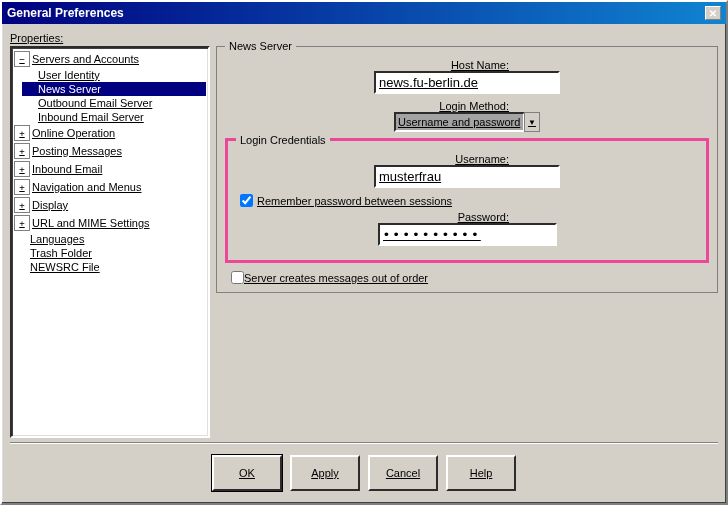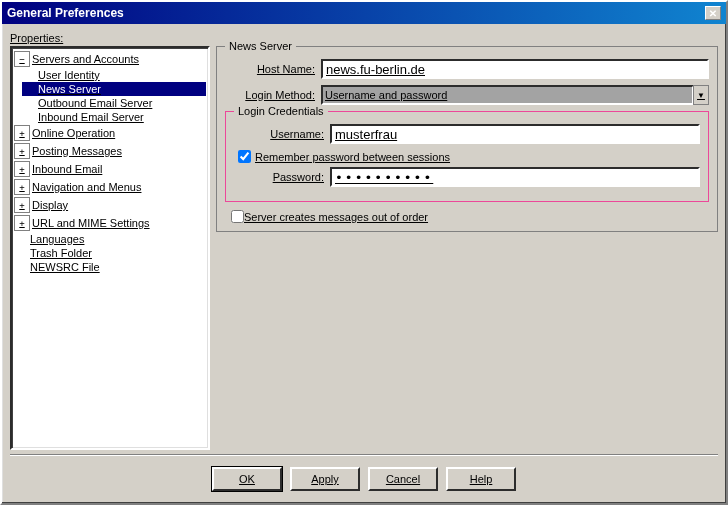--- a/index.html
+++ b/index.html
@@ -127,20 +127,21 @@
       top: -7px;
       left: 8px;
       background: #d4d0c8;
       padding: 0 4px;
       font-size: 11px;
     }
     .form-row {
       display: flex;
       align-items: center;
       margin-bottom: 6px;
+      flex-direction: column;
     }
     .form-label {
       width: 90px;
       text-align: right;
       margin-right: 6px;
       flex-shrink: 0;
     }
     .form-input {
       background: #fff;
       border: 2px inset;
@@ -175,21 +176,21 @@
       border: 1px solid #808080;
       border-left: 1px solid #808080;
       display: flex;
       align-items: center;
       justify-content: center;
       font-size: 8px;
       flex-shrink: 0;
       margin-left: -1px;
     }
     .login-credentials-box {
-      border: 1px solid #ec4899;
+      border: 3px solid #ec4899;
       position: relative;
       padding: 12px 8px 8px 8px;
       margin-top: 4px;
     }
     .login-credentials-title {
       position: absolute;
       top: -7px;
       left: 8px;
       background: #d4d0c8;
       padding: 0 4px;
@@ -219,21 +220,21 @@
       justify-content: center;
       gap: 8px;
       padding: 8px 0 4px 0;
       flex-shrink: 0;
     }
     .win-button {
       background: #d4d0c8;
       border: 2px outset;
       border-color: #fff #808080 #808080 #fff;
       min-width: 70px;
-      height: 24px;
+      height: 36px;
       font-size: 11px;
       font-family: 'MS Sans Serif', Arial, sans-serif;
       cursor: pointer;
       padding: 0 8px;
     }
     .win-button.default-btn {
       border: 2px outset;
       border-color: #fff #808080 #808080 #fff;
       box-shadow: 0 0 0 1px #000;
     }

